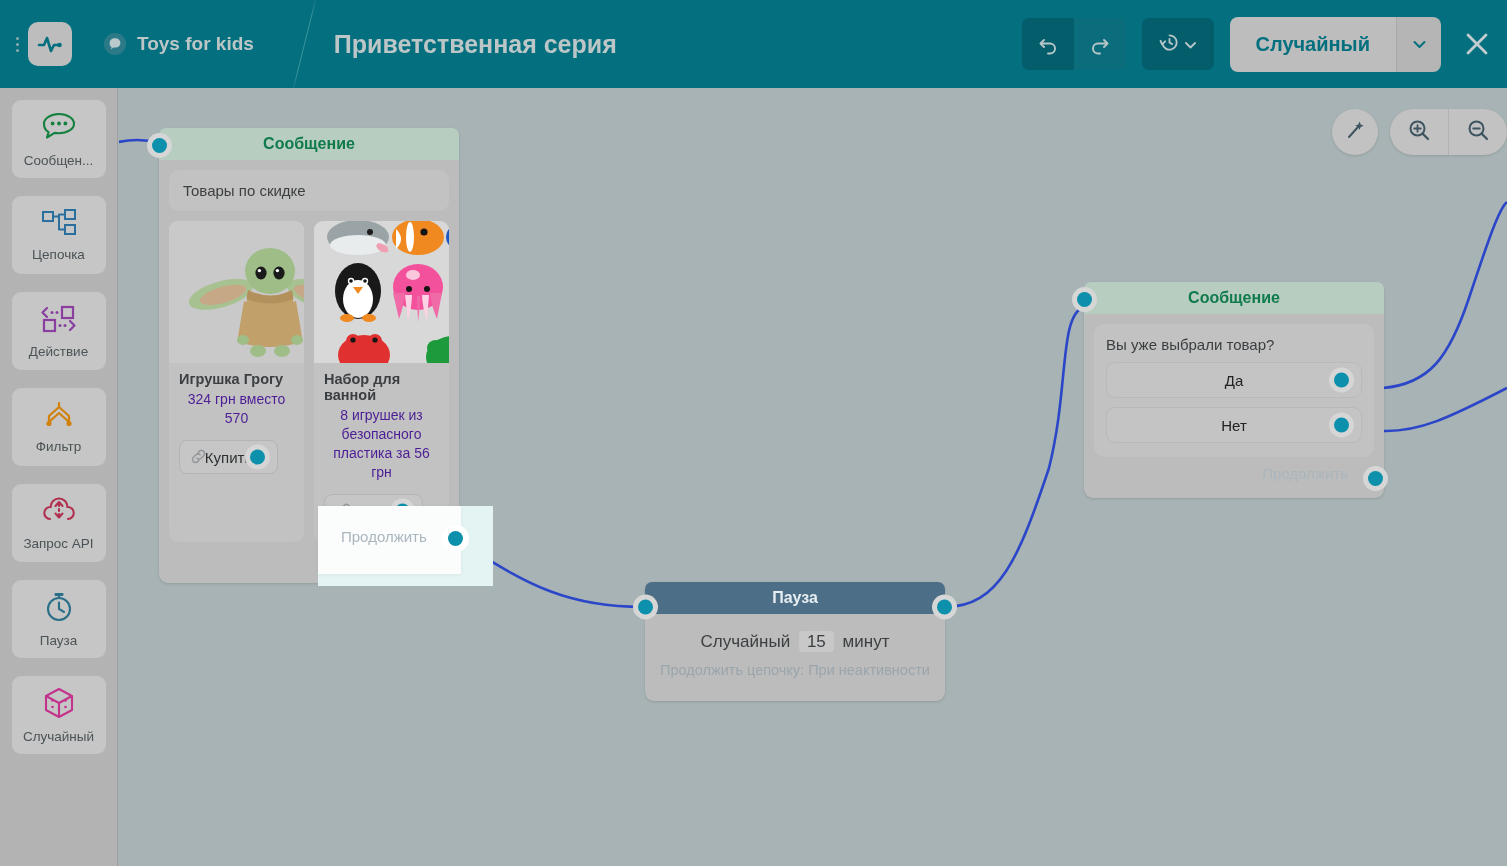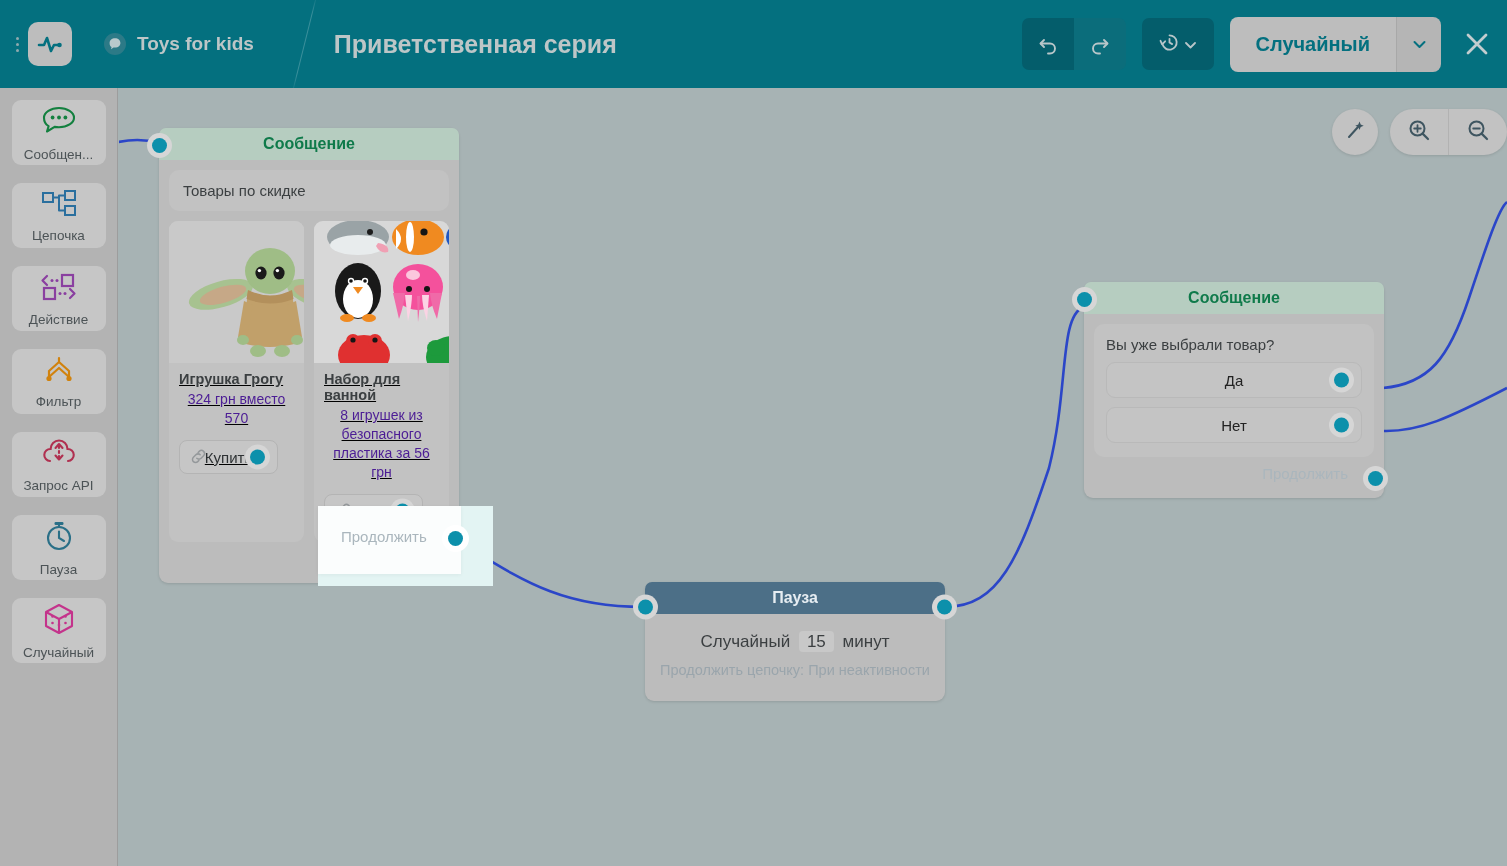--- a/index.html
+++ b/index.html
@@ -63,21 +63,21 @@
   .close-x{margin-left:22px;cursor:pointer;display:flex;align-items:center;}
 
   
   .sidebar{
     position:absolute;left:0;top:88px;width:118px;height:778px;
     background:#b3b3b3;padding-top:12px;box-sizing:border-box;
     border-right:1px solid #9d9d9d;overflow:hidden;
   }
   .side-item{
     width:94px;margin:0 auto 18px auto;background:#c6c6c6;border-radius:9px;
-    height:65px;display:flex;flex-direction:column;align-items:center;
+    height:78px;display:flex;flex-direction:column;align-items:center;
     justify-content:center;gap:5px;cursor:pointer;
   }
   .side-label{font-size:13.5px;color:#4c5356;}
 
   
   .canvas{
     position:absolute;left:119px;top:88px;width:1388px;height:693px;
     background:#a7b3b4;overflow:hidden;
   }
   .edges{position:absolute;left:0;top:0;width:1388px;height:778px;pointer-events:none;}
@@ -88,21 +88,21 @@
   .node-hd{height:32px;border-radius:7px 7px 0 0;display:flex;align-items:center;
     justify-content:center;font-size:16px;font-weight:bold;}
   .hd-msg{background:#b6cdc0;color:#0f7a4a;}
   .hd-pause{background:#4c6f87;color:#e6edf2;}
   .node-body{padding:10px;}
 
   .bubble{background:#c2c2c2;border-radius:10px;padding:12px 14px;font-size:15px;color:#3b3f41;}
   .prod-row{display:flex;gap:10px;margin-top:10px;}
   .prod-card{background:#c2c2c2;border-radius:9px;width:202px;overflow:hidden;}
   .prod-img{height:142px;background:#c9c9c9;position:relative;overflow:hidden;}
-  .prod-meta{padding:8px 10px 10px 10px;text-decoration:underline;}
+  .prod-meta{padding:8px 10px 10px 10px;}
   .prod-title{font-size:14.5px;font-weight:bold;color:#3b3f41;margin-bottom:3px;}
   .prod-desc{font-size:14px;color:#4c1d95;line-height:19px;text-align:center;}
   .buy-btn{
     margin:12px 16px 4px 0;background:#c6c6c6;border:1px solid #b4b4b4;border-radius:8px;
     height:32px;display:flex;align-items:center;justify-content:center;position:relative;cursor:pointer;
   }
   .buy-label{font-size:15px;color:#2e3234;}
   .buy-link{position:absolute;left:10px;top:7px;opacity:.55;}
   .dot{
     width:15px;height:15px;border-radius:50%;background:#0c90ab;

